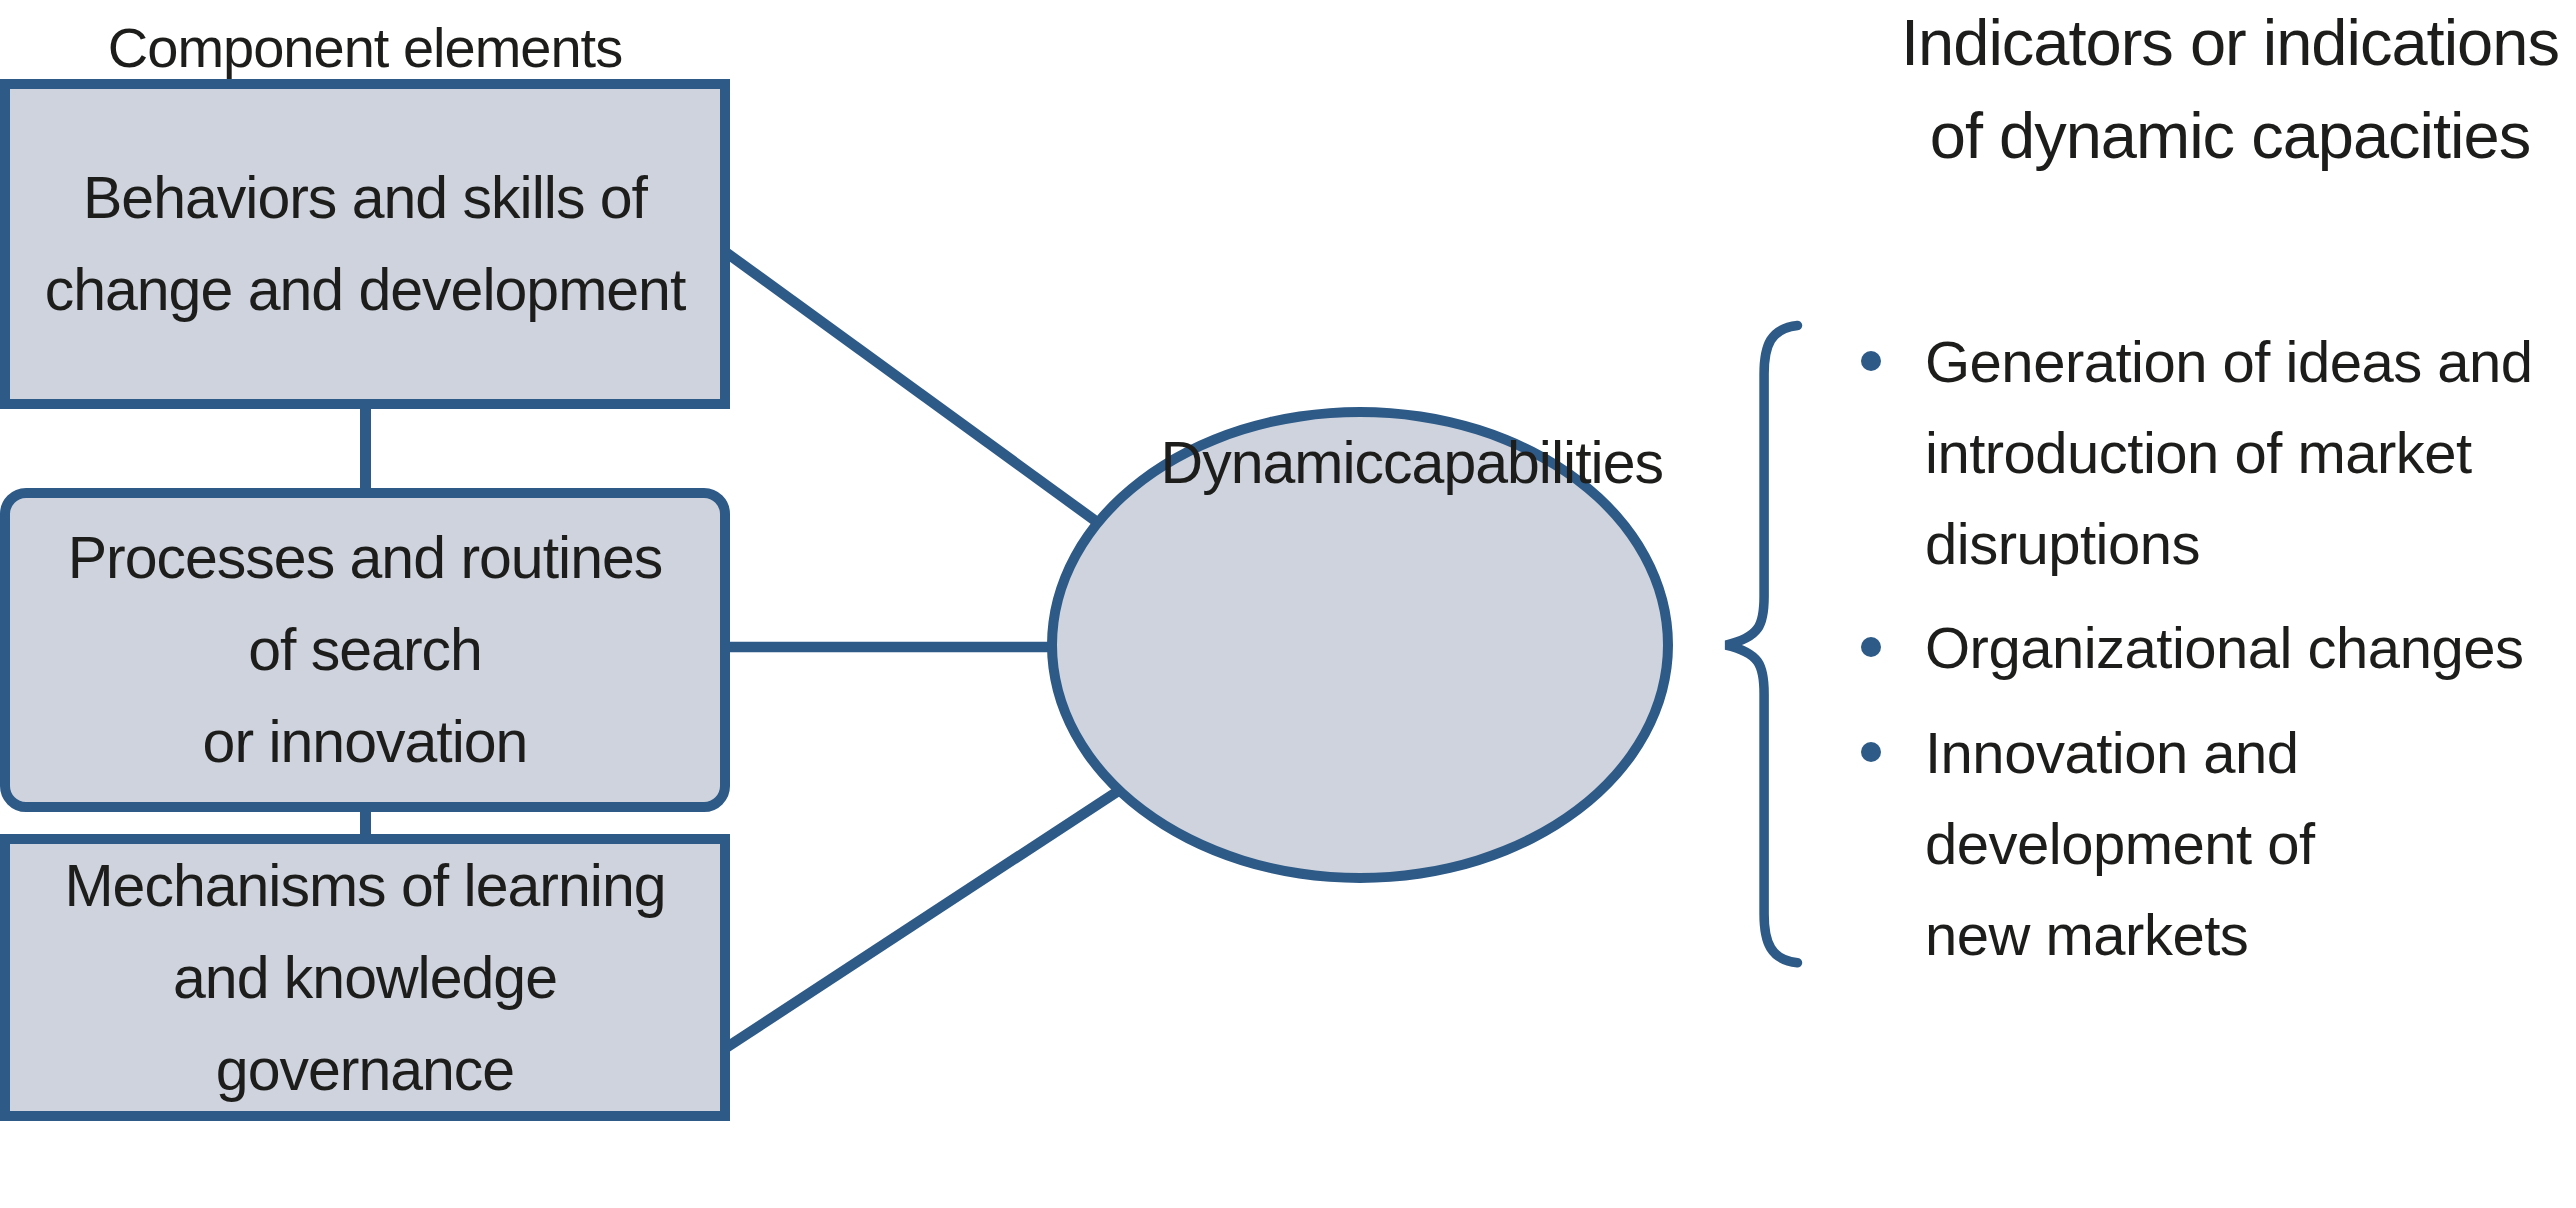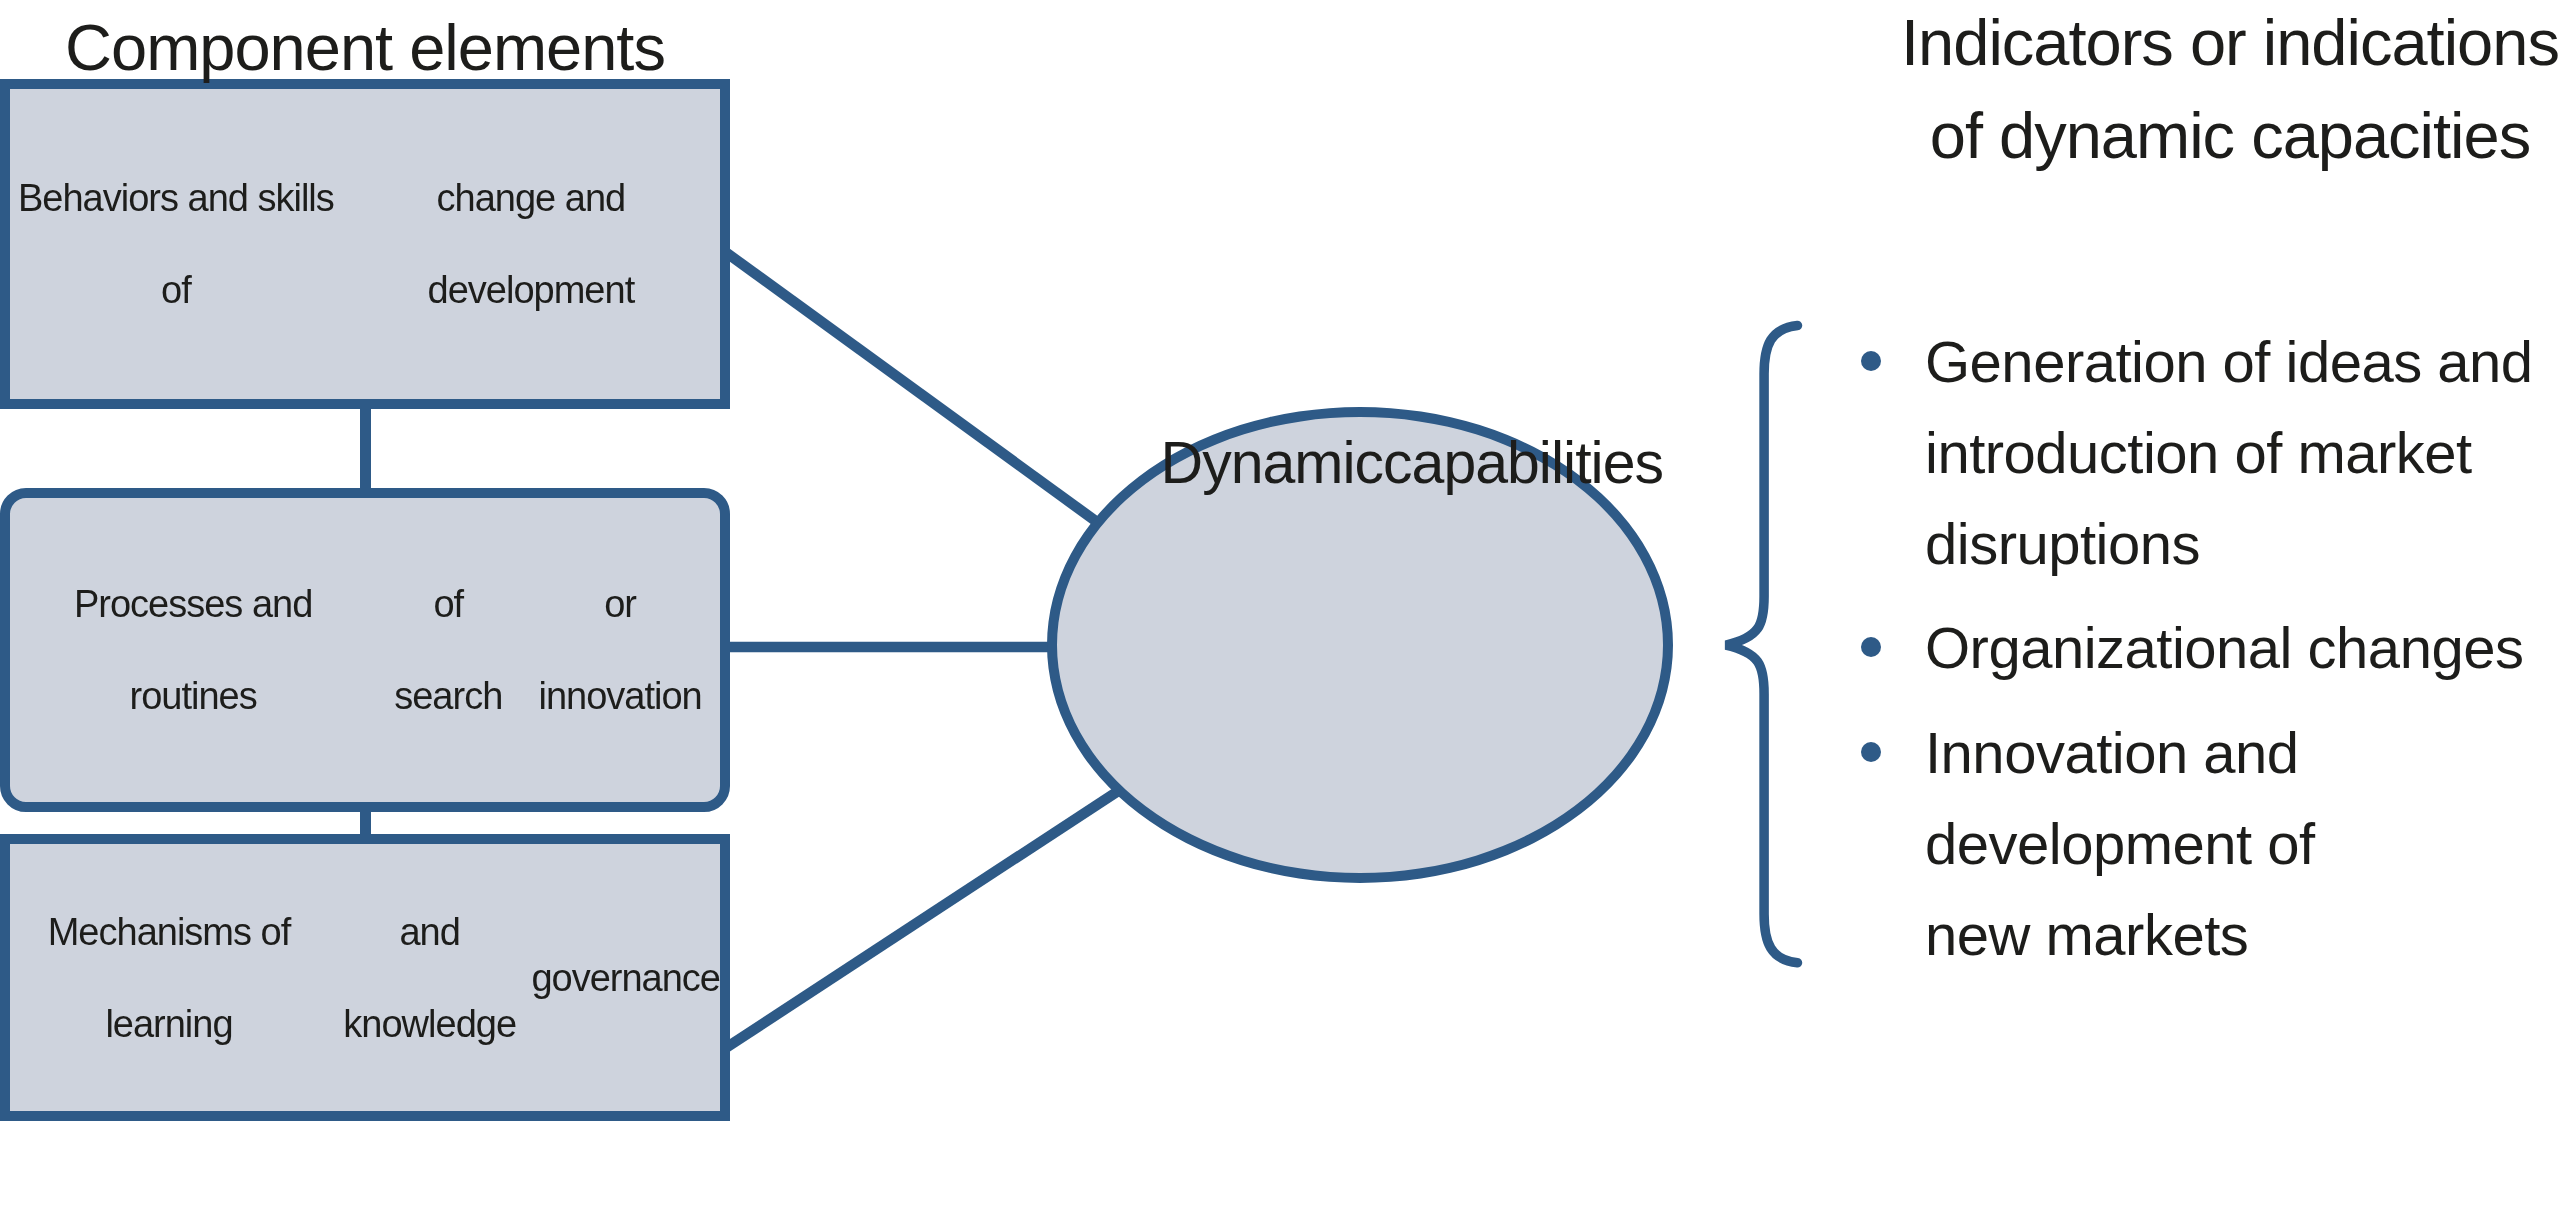--- a/index.html
+++ b/index.html
@@ -13,37 +13,37 @@
     overflow: hidden;
     font-family: "Liberation Sans", sans-serif;
     color: #1d1d1b;
     --accent: #2e5a87;
     --fill: #ced3dd;
   }
 
   
   .left-title {
     position: absolute; left: 0; top: 1.9px; width: 730px;
-    text-align: center; font-size: 65px; line-height: 91px;
+    text-align: center; font-size: 56px; line-height: 91px;
     letter-spacing: -1px; z-index: 3;
   }
   .right-title {
     position: absolute; left: 1889px; top: -3.8px; width: 682px;
     text-align: center; font-size: 65px; line-height: 93px;
     letter-spacing: -1px; z-index: 3;
   }
 
   
   .cbox {
     position: absolute; left: 0; width: 730px;
     background: var(--fill);
     border: 10.5px solid var(--accent);
-    display: flex; flex-direction: row; justify-content: center;
-    text-align: center; font-size: 38px; line-height: 92px;
-    letter-spacing: -1px; z-index: 2; align-items: center;
+    display: flex; flex-direction: column; justify-content: center;
+    text-align: center; font-size: 59px; line-height: 92px;
+    letter-spacing: -1px; z-index: 2;
   }
   #box1 { top: 79px;  height: 330px; }
   #box2 { top: 488px; height: 324px; border-radius: 26px; }
   #box3 { top: 834px; height: 287px; }
 
   
   .vconn {
     position: absolute; left: 360px; width: 10.5px;
     background: var(--accent); z-index: 1;
   }

